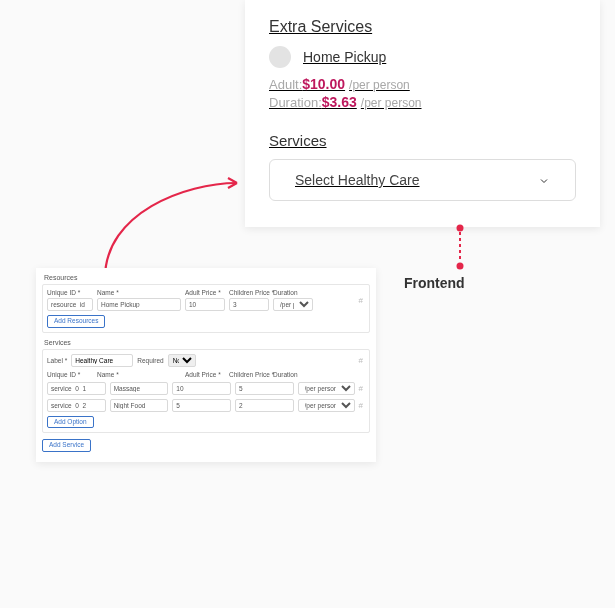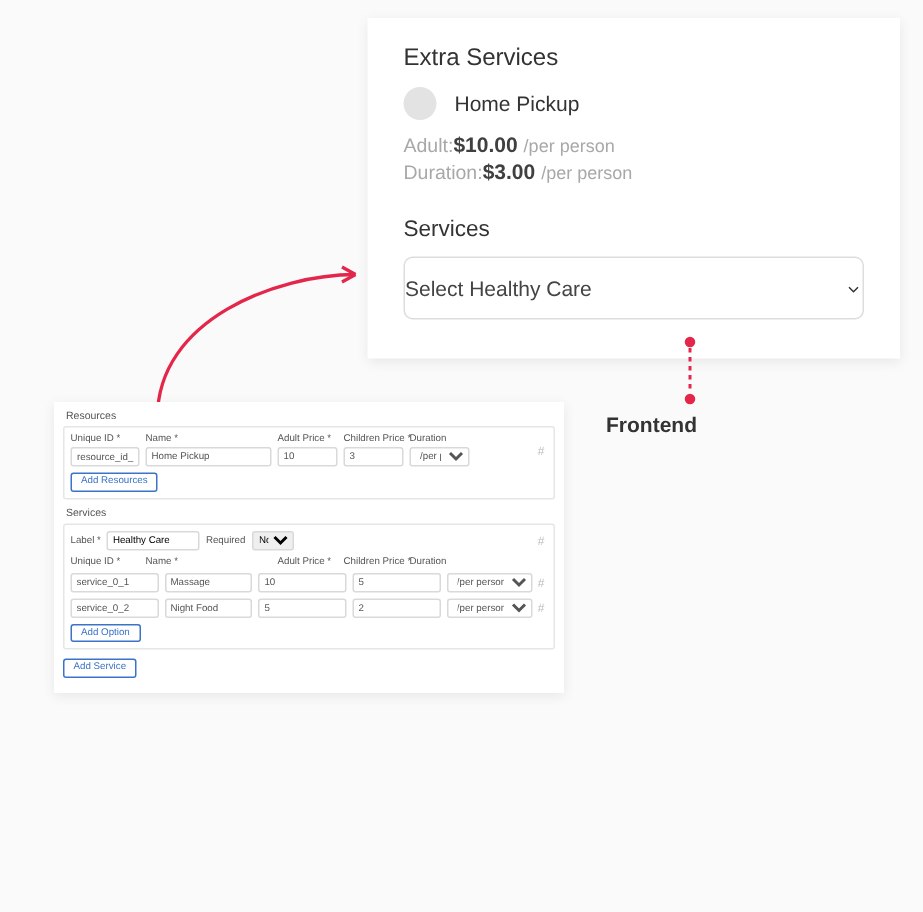--- a/index.html
+++ b/index.html
@@ -9,25 +9,26 @@
     width: 615px;
     height: 608px;
     position: relative;
     overflow: hidden;
   }
 
   
   .frontend-card {
     position: absolute;
     left: 245px;
-    top: 12px;
+    top: 0;
     width: 355px;
     background: #fff;
     box-shadow: 0 2px 8px rgba(0,0,0,0.08);
     padding: 18px 24px 26px 24px;
+    text-decoration: underline;
   }
   .fc-title {
     font-size: 16px;
     font-weight: 400;
     color: #333;
     margin-bottom: 10px;
   }
   .fc-row1 {
     display: flex;
     align-items: center;
@@ -46,34 +47,34 @@
   }
   .price-row {
     display: flex;
     justify-content: flex-start;
     align-items: baseline;
     font-size: 13px;
     color: #a8a8a8;
     margin-bottom: 2px;
   }
   .price-right { display: flex; align-items: baseline; gap: 4px; }
-  .price-val { color: #404040; font-weight: 700; font-size: 14px; }
+  .price-val { color: #be185d; font-weight: 700; font-size: 14px; }
   .per { color: #a8a8a8; font-size: 12px; }
 
   .fc-services-hdr {
     font-size: 15px;
     color: #333;
     margin-top: 22px;
     margin-bottom: 10px;
   }
   .fc-select {
     width: 100%;
     border: 1px solid #ddd;
     border-radius: 6px;
-    padding: 12px 0;
+    padding: 12px 25px;
     display: flex;
     align-items: center;
     justify-content: space-between;
     font-size: 14px;
     color: #444;
     background: #fff;
   }
   .chevron-down {
     width: 12px; height: 12px;
     display: inline-block;
@@ -216,21 +217,21 @@
   <div class="price-row">
     <span>Adult:</span>
     <span class="price-right">
       <span class="price-val">$10.00</span>
       <span class="per">/per person</span>
     </span>
   </div>
   <div class="price-row">
     <span>Duration:</span>
     <span class="price-right">
-      <span class="price-val">$3.00</span>
+      <span class="price-val">$3.63</span>
       <span class="per">/per person</span>
     </span>
   </div>
 
   <div class="fc-services-hdr">Services</div>
   <div class="fc-select">
     <span>Select Healthy Care</span>
     <span class="chevron-down">
       <svg viewBox="0 0 24 24" width="12" height="12">
           <path d="M6 9l6 6 6-6" fill="none" stroke="#333" stroke-width="2"></path>

